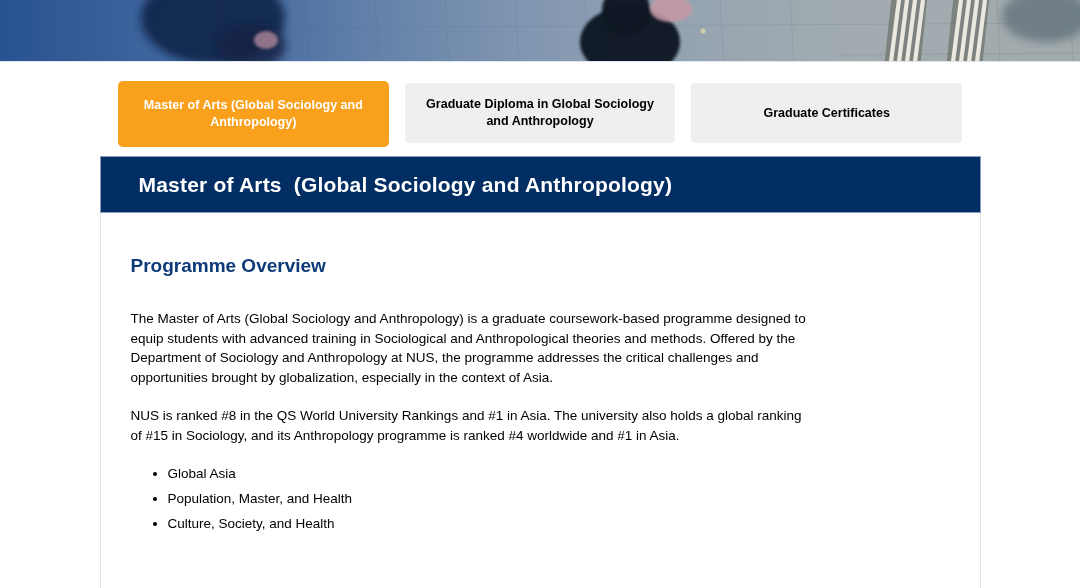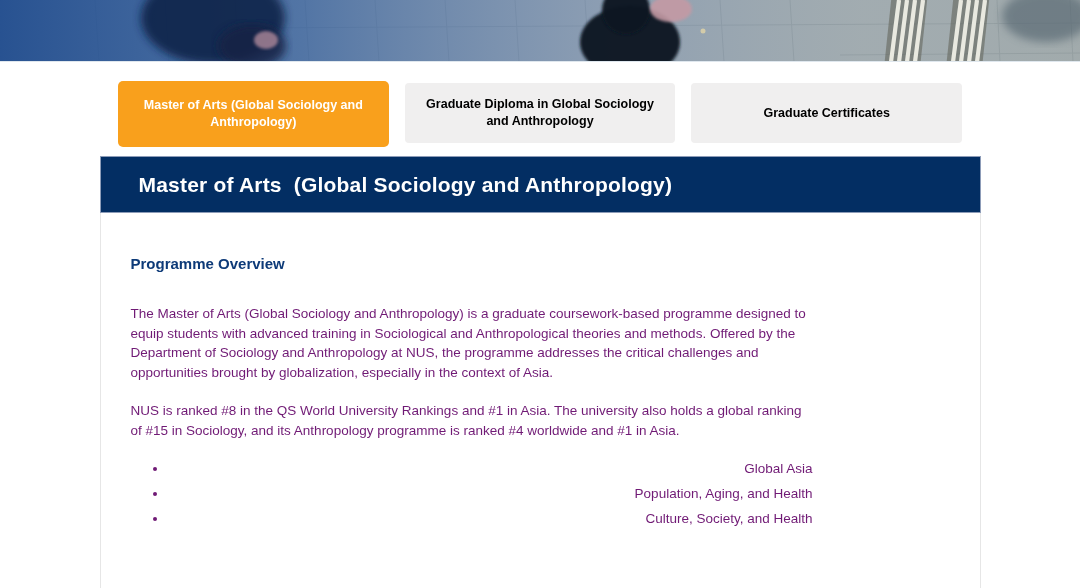--- a/index.html
+++ b/index.html
@@ -81,31 +81,31 @@
     margin: 0 auto;
     min-height: 380px;
     background: #ffffff;
     border-left: 1px solid #e6e6e6;
     border-right: 1px solid #e6e6e6;
     padding: 42px 30px 0 30px;
   }
   .panel h2 {
     margin: 0 0 32px 0;
     color: var(--heading-navy, #0d3a78);
-    font-size: 15px;
+    font-size: 19px;
     font-weight: bold;
   }
   .content-text {
     max-width: 682px;
-    color: #701a75;
+    color: #000000;
     font-size: 13.5px;
     line-height: 1.45;
   }
   .content-text p { margin: 0 0 19px 0; }
-  .content-text ul { margin: 0 0 2px 0; padding-left: 37px; text-align: right; }
+  .content-text ul { margin: 0 0 2px 0; padding-left: 37px; }
   .content-text li { margin: 0 0 5px 0; }
 </style>
 </head>
 <body>
 
 <div class="page">
 
   <div class="hero">
     <svg width="1080" height="62" viewBox="0 0 1080 62" preserveAspectRatio="none">
       <defs>
@@ -198,20 +198,20 @@
     <h1>Master of Arts  (Global Sociology and Anthropology)</h1>
   </div>
 
   <div class="panel">
     <h2>Programme Overview</h2>
     <div class="content-text">
       <p>The Master of Arts (Global Sociology and Anthropology) is a graduate coursework-based programme designed to equip students with advanced training in Sociological and Anthropological theories and methods. Offered by the Department of Sociology and Anthropology at NUS, the programme addresses the critical challenges and opportunities brought by globalization, especially in the context of Asia.</p>
       <p>NUS is ranked #8 in the QS World University Rankings and #1 in Asia. The university also holds a global ranking of #15 in Sociology, and its Anthropology programme is ranked #4 worldwide and #1 in Asia.</p>
       <ul>
         <li>Global Asia</li>
-        <li>Population, Aging, and Health</li>
+        <li>Population, Master, and Health</li>
         <li>Culture, Society, and Health</li>
       </ul>
 
     </div>
   </div>
 
 </div>
 
 </body></html>

